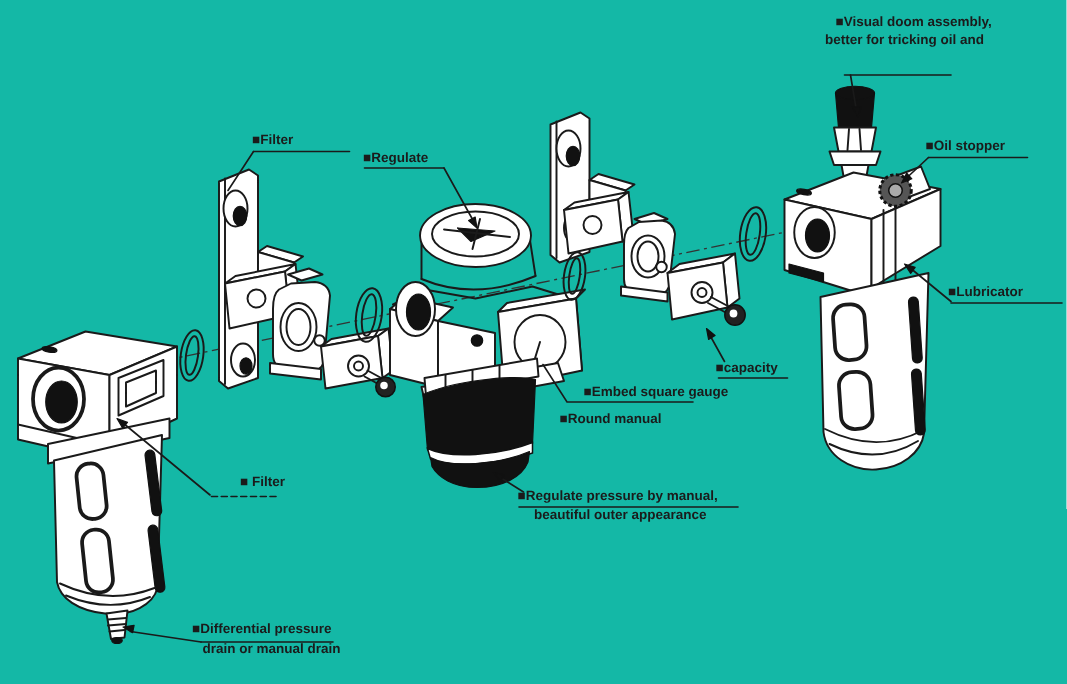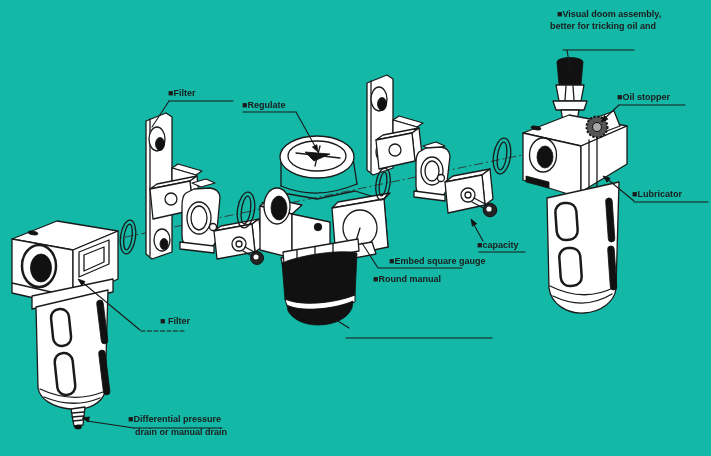--- a/index.html
+++ b/index.html
@@ -301,19 +301,23 @@
   <div class="lbl" style="left:632px;top:189px;">■Lubricator</div>
 
   <div class="lbl" style="left:477px;top:240px;">■capacity</div>
 
   <div class="lbl" style="left:373px;top:256px;padding-left:16px;">■Embed square gauge</div>
 
   <div class="lbl" style="left:373px;top:274px;">■Round manual</div>
 
   <div class="lbl" style="left:141px;top:316px;margin-left:19px;">■ Filter</div>
 
+  <div class="lbl lh13" style="left:345px;top:324px;">
+    <span class="ml">■Regulate pressure by manual,</span>
+    <span class="ml ind11">beautiful outer appearance</span>
+  </div>
 
   <div class="lbl lh13" style="left:128px;top:413px;">
     <span class="ml">■Differential pressure</span>
     <span class="ml ind7">drain or manual drain</span>
   </div>
 
 </div>
 
 </body></html>

